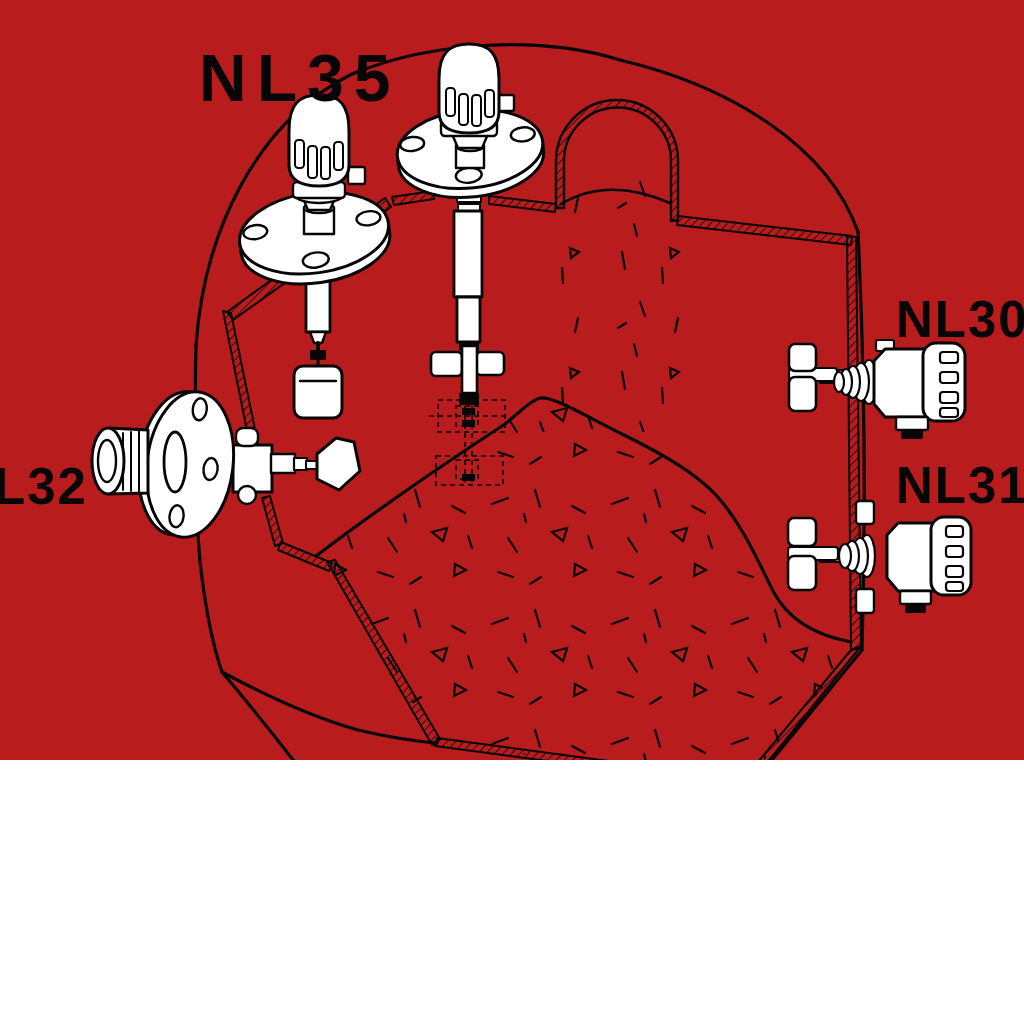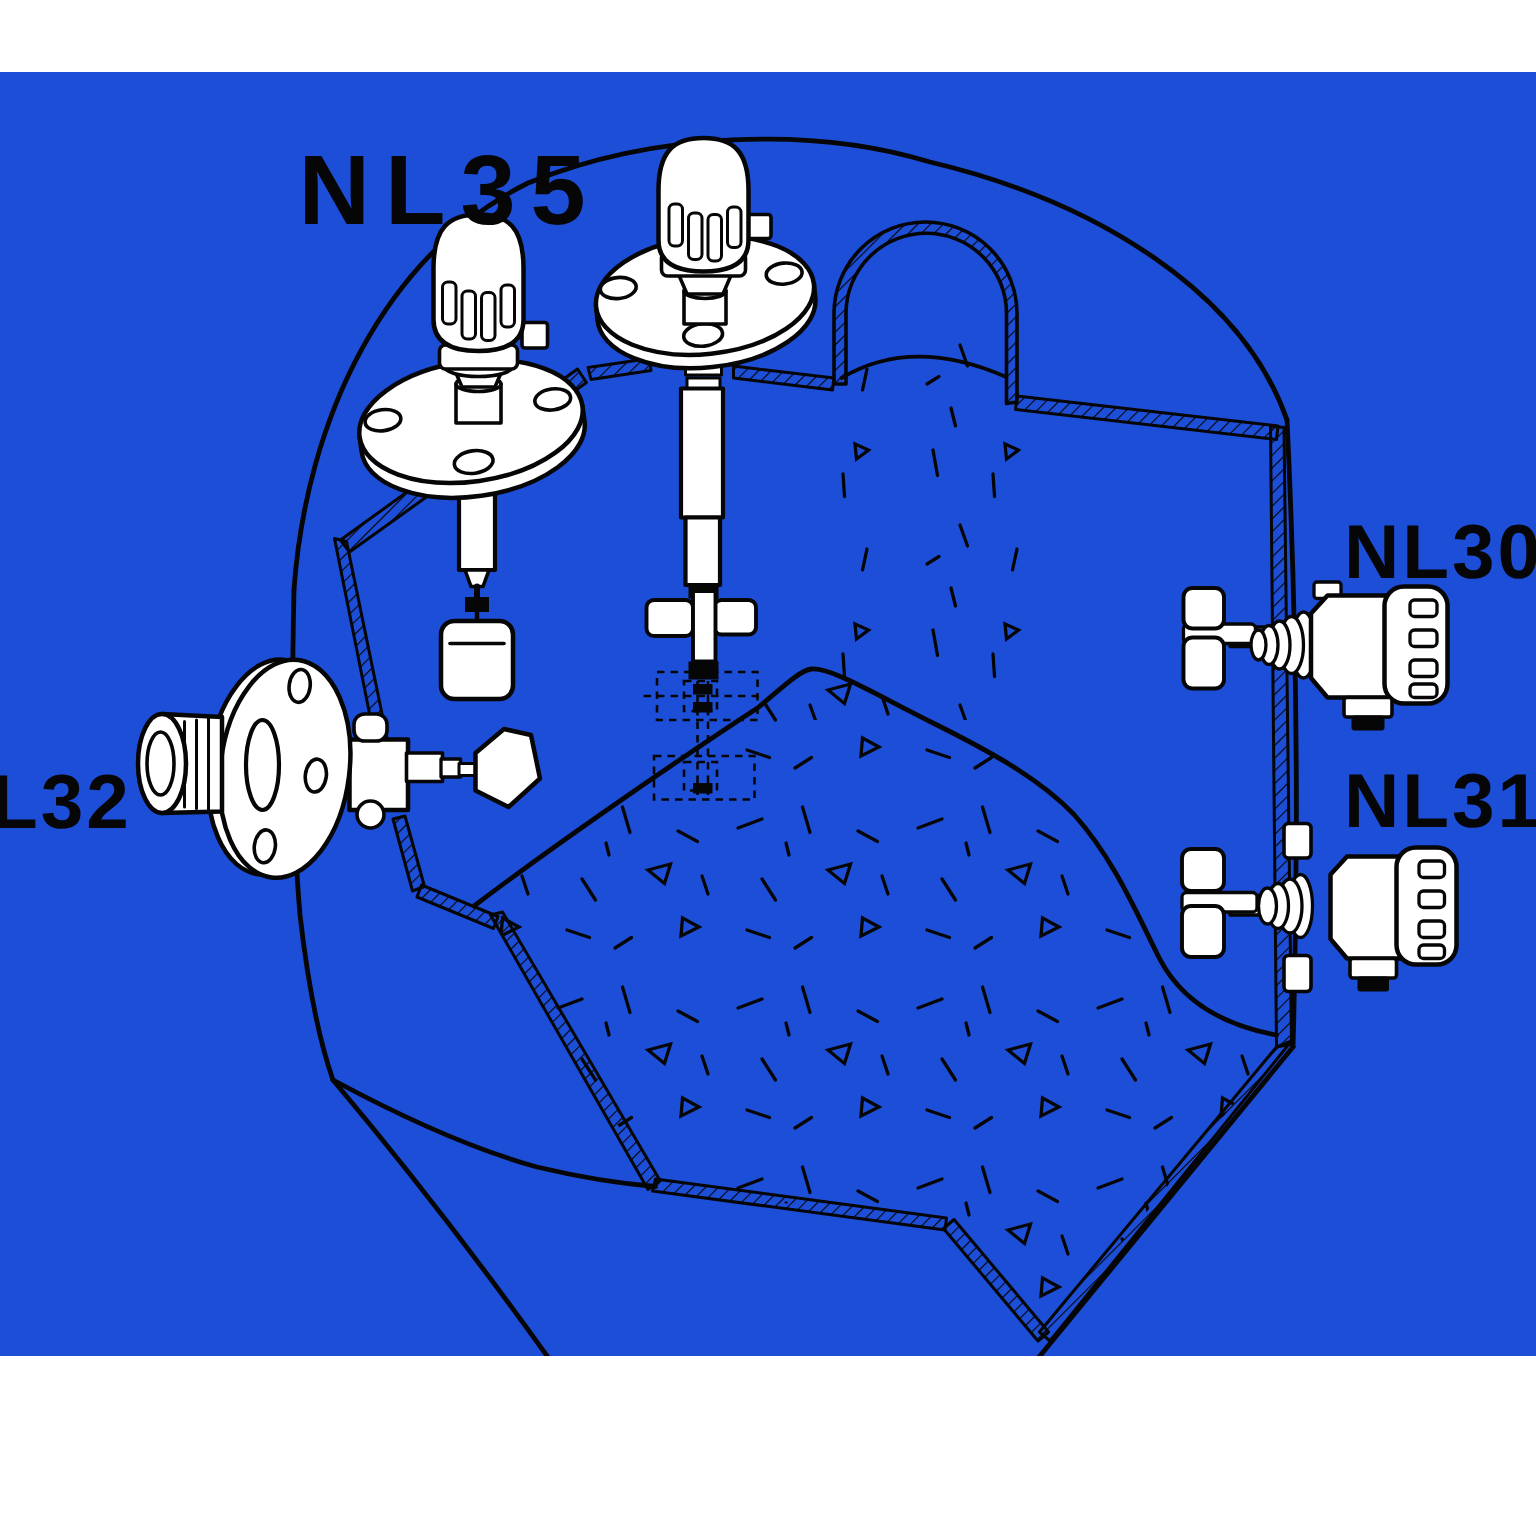--- a/index.html
+++ b/index.html
@@ -1,16 +1,16 @@
 <!DOCTYPE html>
 <html><head>
 <meta charset="utf-8">
 <style>
   html,body{margin:0;padding:0;background:#ffffff;}
-  .stage{width:1024px;height:856px;position:relative;background:#1d4ed8;overflow:hidden;margin-top:48px;}
+  .stage{width:1024px;height:760px;position:relative;background:#b91c1c;overflow:hidden;}
   svg{display:block;}
   .lbl{font-family:"Liberation Sans","DejaVu Sans",sans-serif;font-weight:700;fill:#060606;}
   .lbl-big{font-size:66px;letter-spacing:10px;}
   .lbl-med{font-size:51px;letter-spacing:2px;}
 </style>
 </head>
 <body>
 
 <div class="stage">
 <svg width="1024" height="1024" viewBox="0 0 1024 1024">

